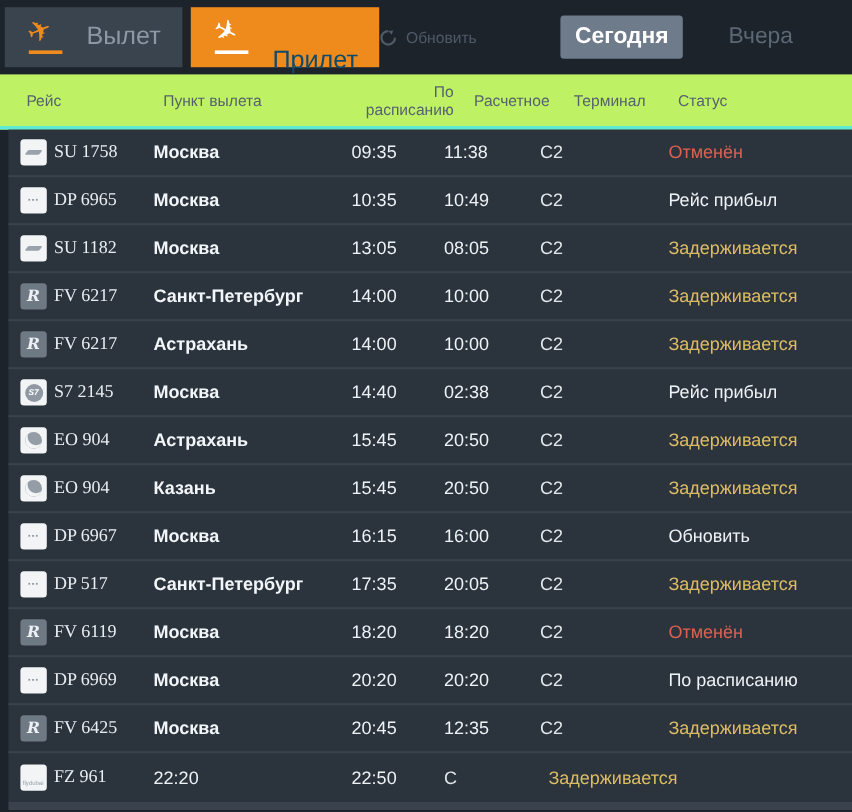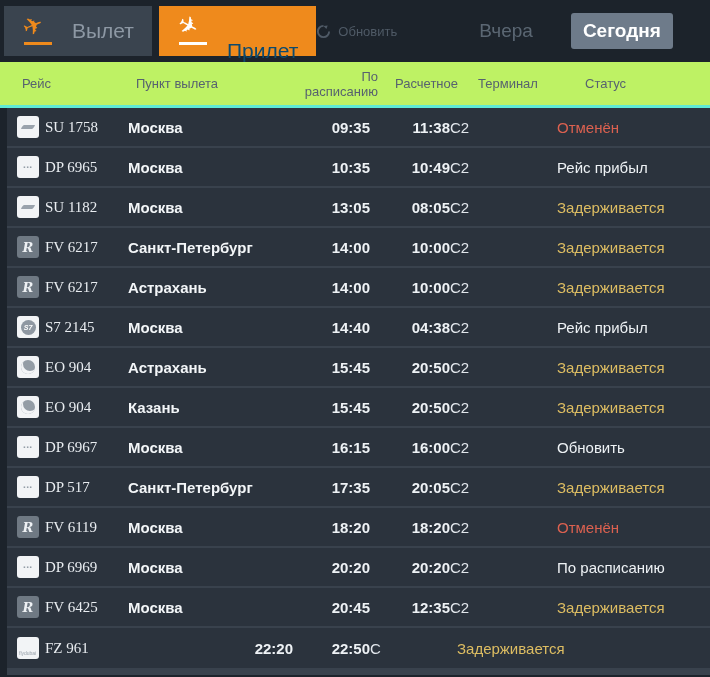--- a/index.html
+++ b/index.html
@@ -46,21 +46,21 @@
   
   .thead{
     height:46px;background:#bef264;border-bottom:3px solid #5eead4;
     display:grid;grid-template-columns:38px 83px 165px 77px 80px 100px 1fr;
     align-items:center;box-sizing:border-box;padding-left:15px;
     color:#57626f;font-size:13px;
   }
   .thead .h-flight{grid-column:1 / span 2;padding-left:7px;}
   .h-right{text-align:right;}
   .h-center{text-align:center;}
-  .h-status{padding-left:7px;margin-left:20px;}
+  .h-status{padding-left:7px;}
   .rows{margin-left:7px;}
   .frow{
     height:40px;background:#2b333d;border-bottom:2px solid #39424d;
     display:grid;grid-template-columns:38px 83px 165px 77px 80px 100px 1fr;
     align-items:center;box-sizing:border-box;cursor:pointer;
   }
   .frow:last-child{border-bottom:none;}
   .bottom-band{height:7px;background:#39424d;margin-left:7px;}
   .cell-icon{padding-left:10px;}
   .icon-box{
@@ -83,21 +83,21 @@
   .glyph-orb{
     width:14px;height:14px;border-radius:50%;background:#949da6;
     box-shadow:inset 2px -3px 0 0 #f2f4f6;
   }
   .glyph-wordmark{
     position:absolute;left:2px;bottom:3px;font-size:5px;color:#98a1aa;
     letter-spacing:0;line-height:5px;
   }
   .cell-flight{color:#e9edf1;font-size:15px;font-family:Liberation Serif, serif;}
   .cell-city{color:#f3f6f8;font-size:15px;font-weight:700;}
-  .cell-sched,.cell-est{color:#eef2f5;font-size:15px;font-weight:700;text-align:right;}
+  .cell-sched,.cell-est{color:#eef2f5;font-size:15px;font-weight:400;text-align:left;}
   .cell-terminal{color:#e2e7ec;font-size:15px;text-align:left;}
   .cell-status{font-size:15px;padding-left:7px;}
 </style>
 </head>
 <body>
 
 <div class="topbar">
   <div class="dir-tabs">
     <div class="dir-tab inactive">
       <span class="plane takeoff">
@@ -117,22 +117,22 @@
 
   <div class="right-group">
     <div class="refresh">
       <svg width="15" height="15" viewBox="0 0 16 16">
         <path d="M8 2 A6 6 0 1 0 14 8" fill="none" stroke="#4f5a66" stroke-width="2"></path>
         <path d="M8 2 L12 0 L12 4 Z" fill="#4f5a66" transform="rotate(20 8 2)"></path>
       </svg>
       <span>Обновить</span>
     </div>
     <div class="day-tabs">
+      <span class="day-tab selected">Сегодня</span>
       <span class="day-tab">Вчера</span>
-      <span class="day-tab selected">Сегодня</span>
       <span class="day-tab">Завтра</span>
     </div>
   </div>
 </div>
 
 <div class="thead">
   <div class="h-flight">Рейс</div>
   <div>Пункт вылета</div>
   <div class="h-right">По расписанию</div>
   <div class="h-right">Расчетное</div>
@@ -213,21 +213,21 @@
 
   <div class="frow">
     <div class="cell-icon">
       <span class="icon-box light">
           <span class="glyph-s7">S7</span>
         </span>
     </div>
     <div class="cell-flight">S7 2145</div>
     <div class="cell-city">Москва</div>
     <div class="cell-sched">14:40</div>
-    <div class="cell-est">04:38</div>
+    <div class="cell-est">02:38</div>
     <div class="cell-terminal">C2</div>
     <div class="cell-status" style="color: rgb(238, 242, 245);">Рейс прибыл</div>
   </div>
 
   <div class="frow">
     <div class="cell-icon">
       <span class="icon-box light">
           <span class="glyph-orb"></span>
         </span>
     </div>

